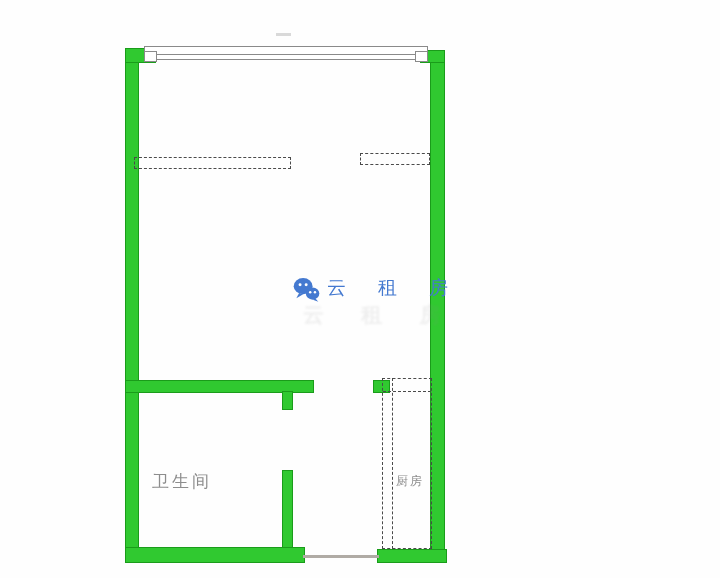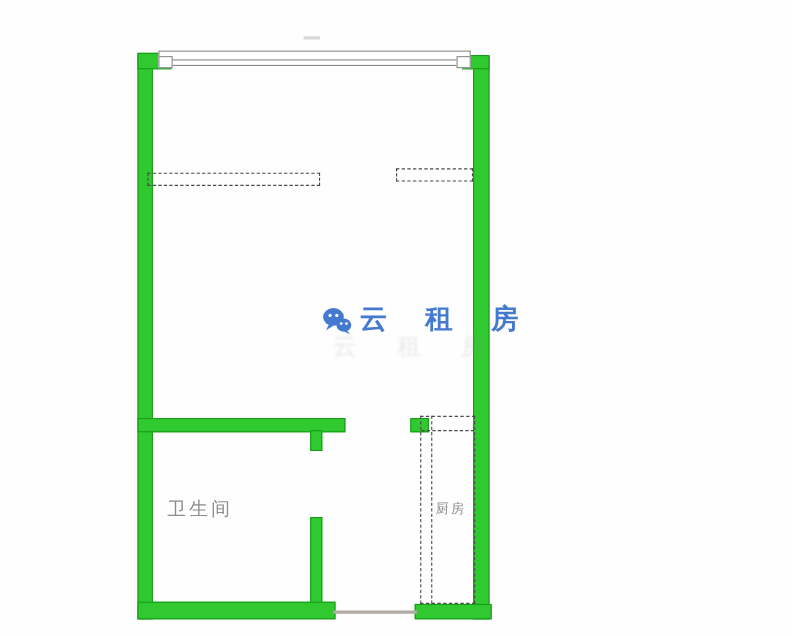--- a/index.html
+++ b/index.html
@@ -30,32 +30,32 @@
   
   .dashed{
     position:absolute;border:1.6px dashed var(--dashed-line,#4a4a4a);
     box-sizing:border-box;background:transparent;
   }
   .dash-v{position:absolute;width:0;border-left:1.6px dashed var(--dashed-line,#4a4a4a);}
   .dash-h{position:absolute;height:0;border-top:1.6px dashed var(--dashed-line,#4a4a4a);}
   
   .room-label{
     position:absolute;color:var(--label-text,#8d8d8d);
-    letter-spacing:3px;filter:blur(.3px);white-space:nowrap;
+    letter-spacing:3px;filter:blur(.3px);white-space:nowrap;margin-top:19px;
   }
   #bath-label{left:152px;top:451px;font-size:17px;}
   #kitchen-label{left:396px;top:454px;font-size:12px;letter-spacing:2px;}
   
   .watermark{
     position:absolute;left:293px;top:273px;display:flex;align-items:center;
     color:var(--watermark-blue,#4479d0);z-index:5;
   }
   .watermark .wm-icon{width:27px;height:25px;margin-right:7px;margin-top:4px;}
   .watermark .wm-text{
-    font-size:25px;font-weight:700;letter-spacing:13px;white-space:nowrap;
+    font-size:19px;font-weight:400;letter-spacing:13px;white-space:nowrap;
     filter:blur(.2px);
   }
   .wm-ghost{
     position:absolute;left:303px;top:301px;font-size:21px;font-weight:700;
     letter-spacing:15px;color:#8a8a8a;opacity:.13;filter:blur(1.2px);
     white-space:nowrap;z-index:4;
   }
   
   .threshold{
     position:absolute;left:303px;top:555px;width:76px;height:3px;

